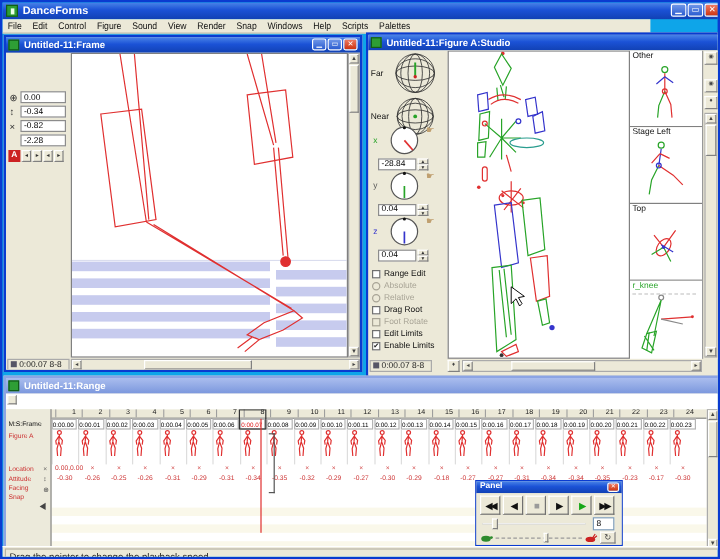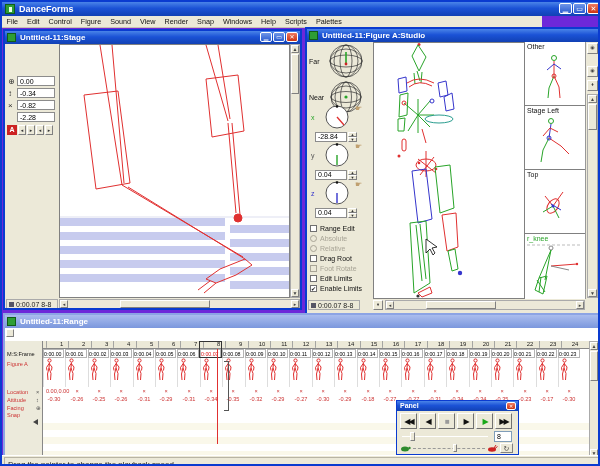--- a/index.html
+++ b/index.html
@@ -1,17 +1,17 @@
 <!DOCTYPE html>
 <html><head>
 <meta charset="utf-8">
 <style>
   html,body{margin:0;padding:0;background:#555;}
   *{box-sizing:border-box;font-family:"Liberation Sans","DejaVu Sans",sans-serif;}
-  #screen{position:relative;width:600px;height:466px;background:#6d28d9;overflow:hidden;border:2px solid #0a3bd0;}
+  #screen{position:relative;width:600px;height:466px;background:#0ea5e9;overflow:hidden;border:2px solid #0a3bd0;}
   
   .apptb{position:absolute;left:0;top:0;width:600px;height:14px;background:linear-gradient(180deg,#4a84e8,#1b52d6 45%,#1141b4);color:#fff;font-size:9px;font-weight:bold;line-height:14px;}
   .apptb .ttl{position:absolute;left:17px;top:0;}
   .appicon{position:absolute;left:3px;top:2px;width:10px;height:10px;background:#2e9e35;border:1px solid #115c18;}
   .appicon:after{content:"";position:absolute;left:3px;top:2px;width:3px;height:5px;background:#eaffea;}
   .capbtns{position:absolute;right:2px;top:1px;display:flex;gap:1px;}
   .cb{width:13px;height:11px;border:1px solid #fff;border-radius:2px;background:linear-gradient(180deg,#6f96e8,#2b5cd0);color:#fff;font-size:7px;line-height:9px;text-align:center;}
   .cb.close{background:linear-gradient(180deg,#ee7a62,#cc3311);}
   .wtb{position:absolute;left:0;top:0;right:0;height:13px;background:linear-gradient(180deg,#4a84e8,#1b52d6 45%,#1141b4);color:#fff;font-size:8px;font-weight:bold;line-height:13px;white-space:nowrap;overflow:hidden;}
   .wtb.inactive{background:linear-gradient(180deg,#aabdee,#7b97dd);}
@@ -91,21 +91,21 @@
       <div class="cb">▭</div>
       <div class="cb close">✕</div>
     </div>
   </div>
 
   <div id="menubar"><span class="mi">File</span><span class="mi">Edit</span><span class="mi">Control</span><span class="mi">Figure</span><span class="mi">Sound</span><span class="mi">View</span><span class="mi">Render</span><span class="mi">Snap</span><span class="mi">Windows</span><span class="mi">Help</span><span class="mi">Scripts</span><span class="mi">Palettes</span></div>
 
   <div class="win" style="left:1px;top:27px;width:299px;height:281px;">
     <div class="wtb">
       <div class="wicon"></div>
-      <div class="ttl">Untitled-11:Stage</div>
+      <div class="ttl">Untitled-11:Frame</div>
       <div class="wcap">
         <div class="wcb">▁</div>
         <div class="wcb">▭</div>
         <div class="wcb close">✕</div>
       </div>
     </div>
     <div class="wbody">
 
       <div class="fieldrow" style="left:3px;top:32px;">
         <span class="fglyph">⊕</span>

